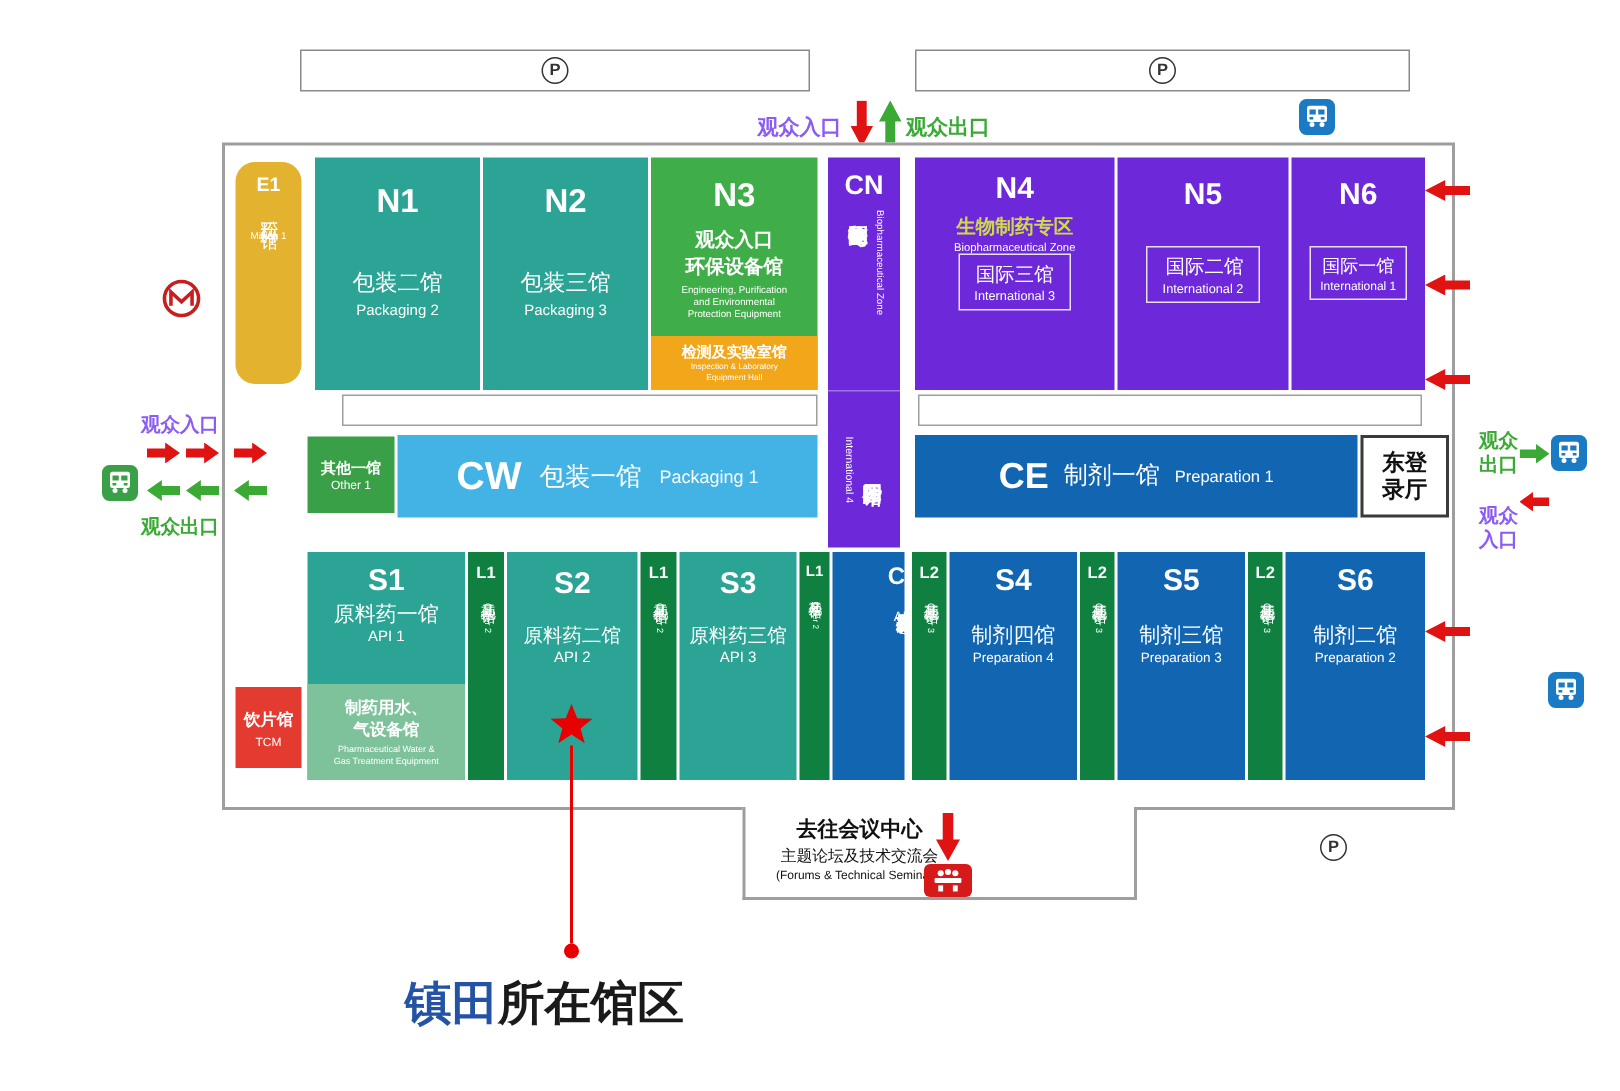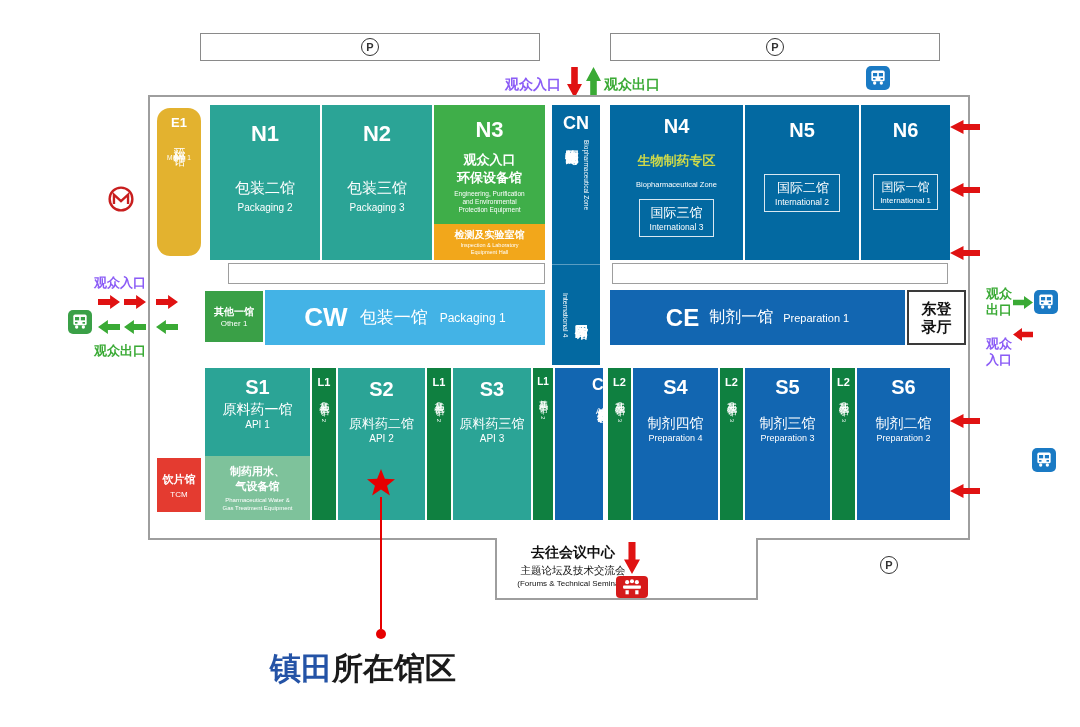--- a/index.html
+++ b/index.html
@@ -16,21 +16,21 @@
   .parking { position:absolute; top:33px; height:28px; border:1px solid #8a8a8a; background:#fff;
              display:flex; align-items:center; justify-content:center; }
   .p-circle { width:18px; height:18px; border:1.6px solid #333; border-radius:50%;
               display:flex; align-items:center; justify-content:center;
               font-size:11px; font-weight:bold; color:#333; background:#fff; }
 
   
   .hall { position:absolute; color:#fff; display:flex; flex-direction:column; align-items:center; text-align:center; }
   .teal   { background:#2ba496; }
   .green3 { background:#3fae49; }
-  .navy   { background:#0369a1;gap:10px; }
+  .navy   { background:#6d28d9; }
   .lblue  { background:#43b3e6; }
   .blue   { background:#1266b1; }
   .dgreen { background:#0f8040; }
   .ogreen { background:#3aa047; }
   .gold   { background:#e3b22f; }
   .orange { background:#ef8b1d; }
   .tcmred { background:#e43b30; }
   .subgreen  { background:#7ec29b; }
   .suborange { background:#f2a71b; }
 

